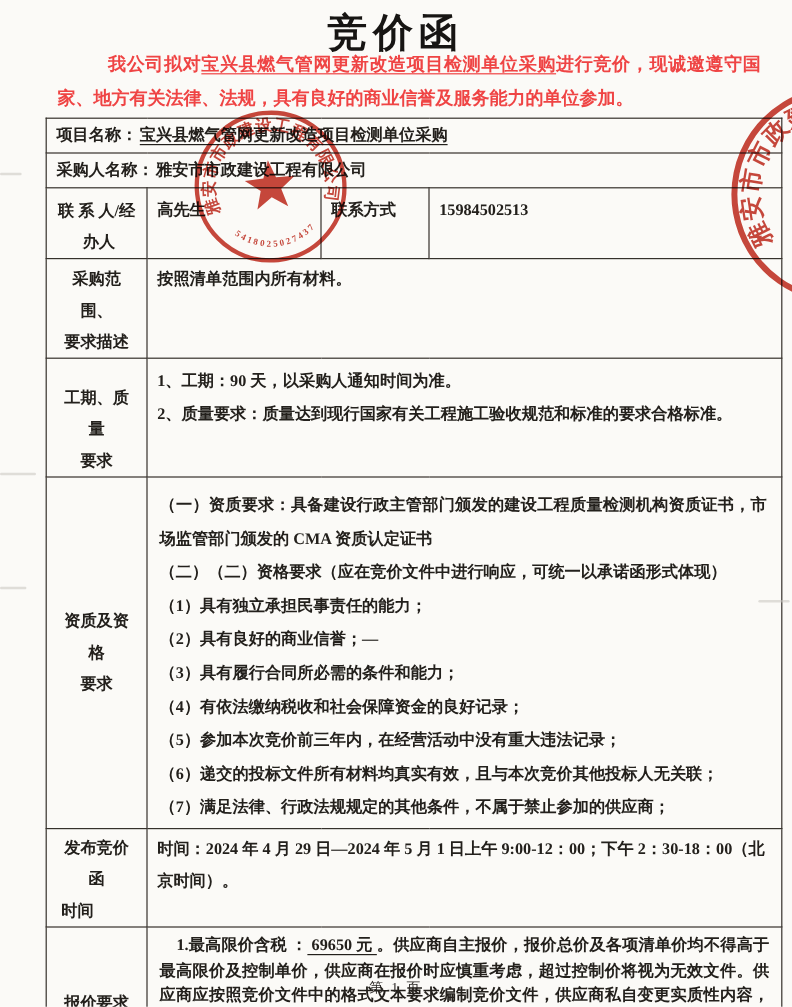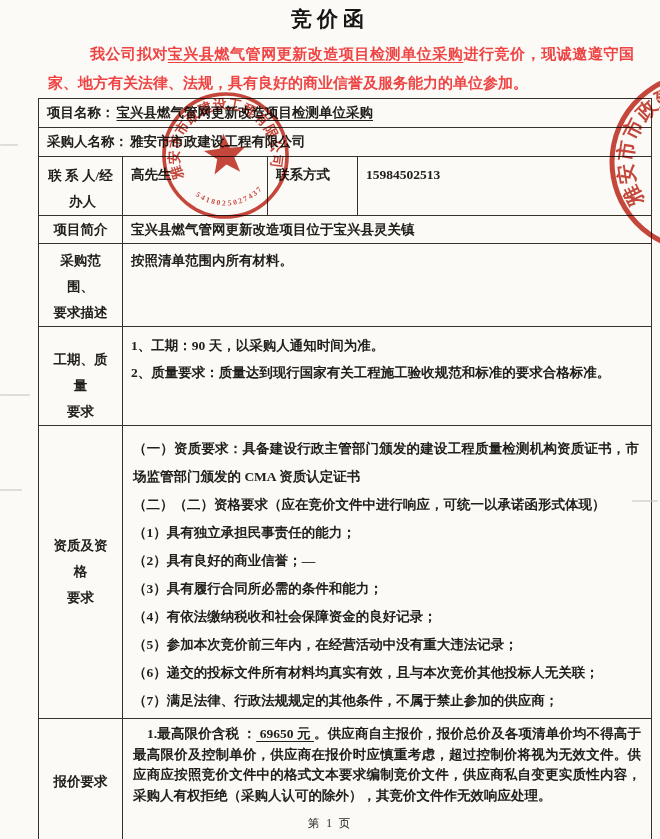--- a/index.html
+++ b/index.html
@@ -5,21 +5,21 @@
   html,body{margin:0;padding:0;}
   body{
     width:660px;height:839px;position:relative;overflow:hidden;
     background:#fbfaf7;
     font-family:"Liberation Serif","DejaVu Serif",serif;
     color:#1d1b18;
   }
   .doc-title{
     position:absolute;top:5px;left:0;right:0;margin:0;
     text-align:center;font-family:"Liberation Sans","DejaVu Sans",sans-serif;
-    font-size:21px;font-weight:700;letter-spacing:5px;color:#171513;
+    font-size:33px;font-weight:700;letter-spacing:5px;color:#171513;
   }
   .intro{
     position:absolute;top:40px;left:48px;width:586px;margin:0;
     font-size:15px;line-height:29px;font-weight:600;
     text-align:justify;text-indent:42px;color:#ef4444;
   }
   .u{ text-decoration:underline; text-underline-offset:3px; }
   table.doc-table{
     position:absolute;left:38px;top:98px;width:614px;
     border-collapse:collapse;table-layout:fixed;
@@ -75,24 +75,20 @@
   <tr style="height:52px">
     <td class="lab vtop" style="padding-top:6px">
       <span class="lab-line">联 系 人/经</span>
       <span class="lab-line" style="text-align:center;padding-left:4px">办人</span>
     </td>
     <td class="vtop one-line" style="padding-top:5px">高先生</td>
     <td class="vtop one-line" style="padding-top:5px">联系方式</td>
     <td class="vtop one-line" style="padding-top:5px">15984502513</td>
   </tr>
 
-  <tr style="height:28px" class="inline-row">
-    <td class="lab vmid">项目简介</td>
-    <td colspan="3" class="vmid">宝兴县燃气管网更新改造项目位于宝兴县灵关镇</td>
-  </tr>
 
   <tr style="height:51px">
     <td class="lab vtop" style="padding-top:4px">
       <span class="lab-line">采购范围、</span>
       <span class="lab-line">要求描述</span>
     </td>
     <td colspan="3" class="vtop one-line" style="padding-top:4px">按照清单范围内所有材料。</td>
   </tr>
 
   <tr style="height:58px">
@@ -117,20 +113,27 @@
       <div>（1）具有独立承担民事责任的能力；</div>
       <div>（2）具有良好的商业信誉；—</div>
       <div>（3）具有履行合同所必需的条件和能力；</div>
       <div>（4）有依法缴纳税收和社会保障资金的良好记录；</div>
       <div>（5）参加本次竞价前三年内，在经营活动中没有重大违法记录；</div>
       <div>（6）递交的投标文件所有材料均真实有效，且与本次竞价其他投标人无关联；</div>
       <div>（7）满足法律、行政法规规定的其他条件，不属于禁止参加的供应商；</div>
     </td>
   </tr>
 
+  <tr style="height:48px">
+    <td class="lab vtop" style="padding-top:3px">
+      <span class="lab-line">发布竞价函</span>
+      <span class="lab-line" style="text-align:left;padding-left:4px">时间</span>
+    </td>
+    <td colspan="3" class="vtop" style="padding-top:4px;line-height:26px">时间：2024 年 4 月 29 日—2024 年 5 月 1 日上午 9:00-12：00；下午 2：30-18：00（北京时间）。</td>
+  </tr>
 
   <tr style="height:126px">
     <td class="lab vmid">报价要求</td>
     <td colspan="3" class="vtop quote-cell">
       <p><span>1.最高限价含税 ：</span><span class="u"> 69650 元 </span><span>。供应商自主报价，报价总价及各项清单价均不得高于最高限价及控制单价，供应商在报价时应慎重考虑，超过控制价将视为无效文件。供应商应按照竞价文件中的格式文本要求编制竞价文件，供应商私自变更实质性内容，采购人有权拒绝（采购人认可的除外），其竞价文件作无效响应处理。</span></p>
 
     </td>
   </tr>
 </tbody>
   </table>

